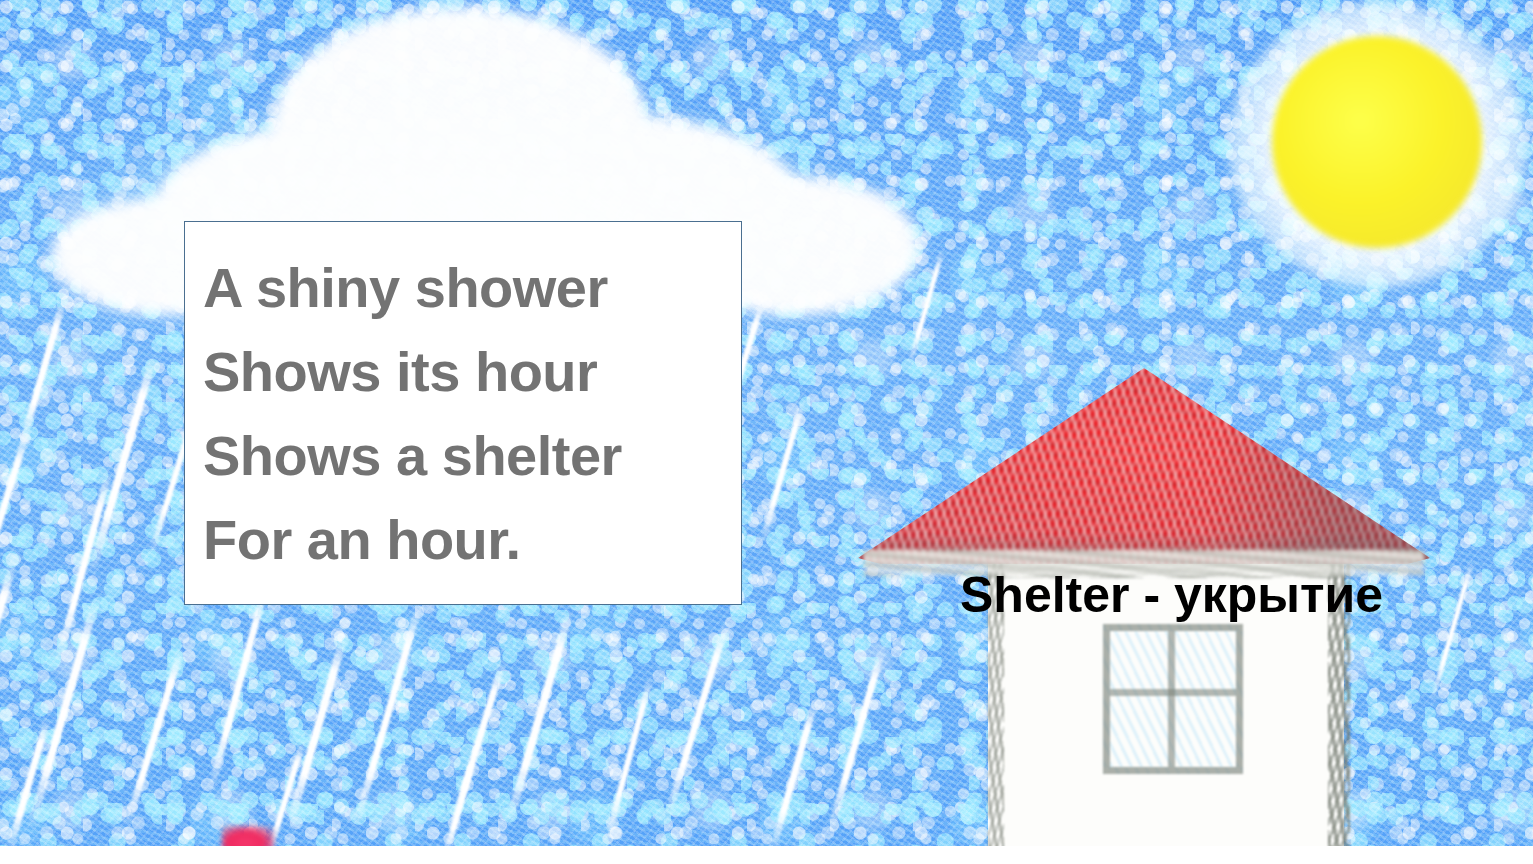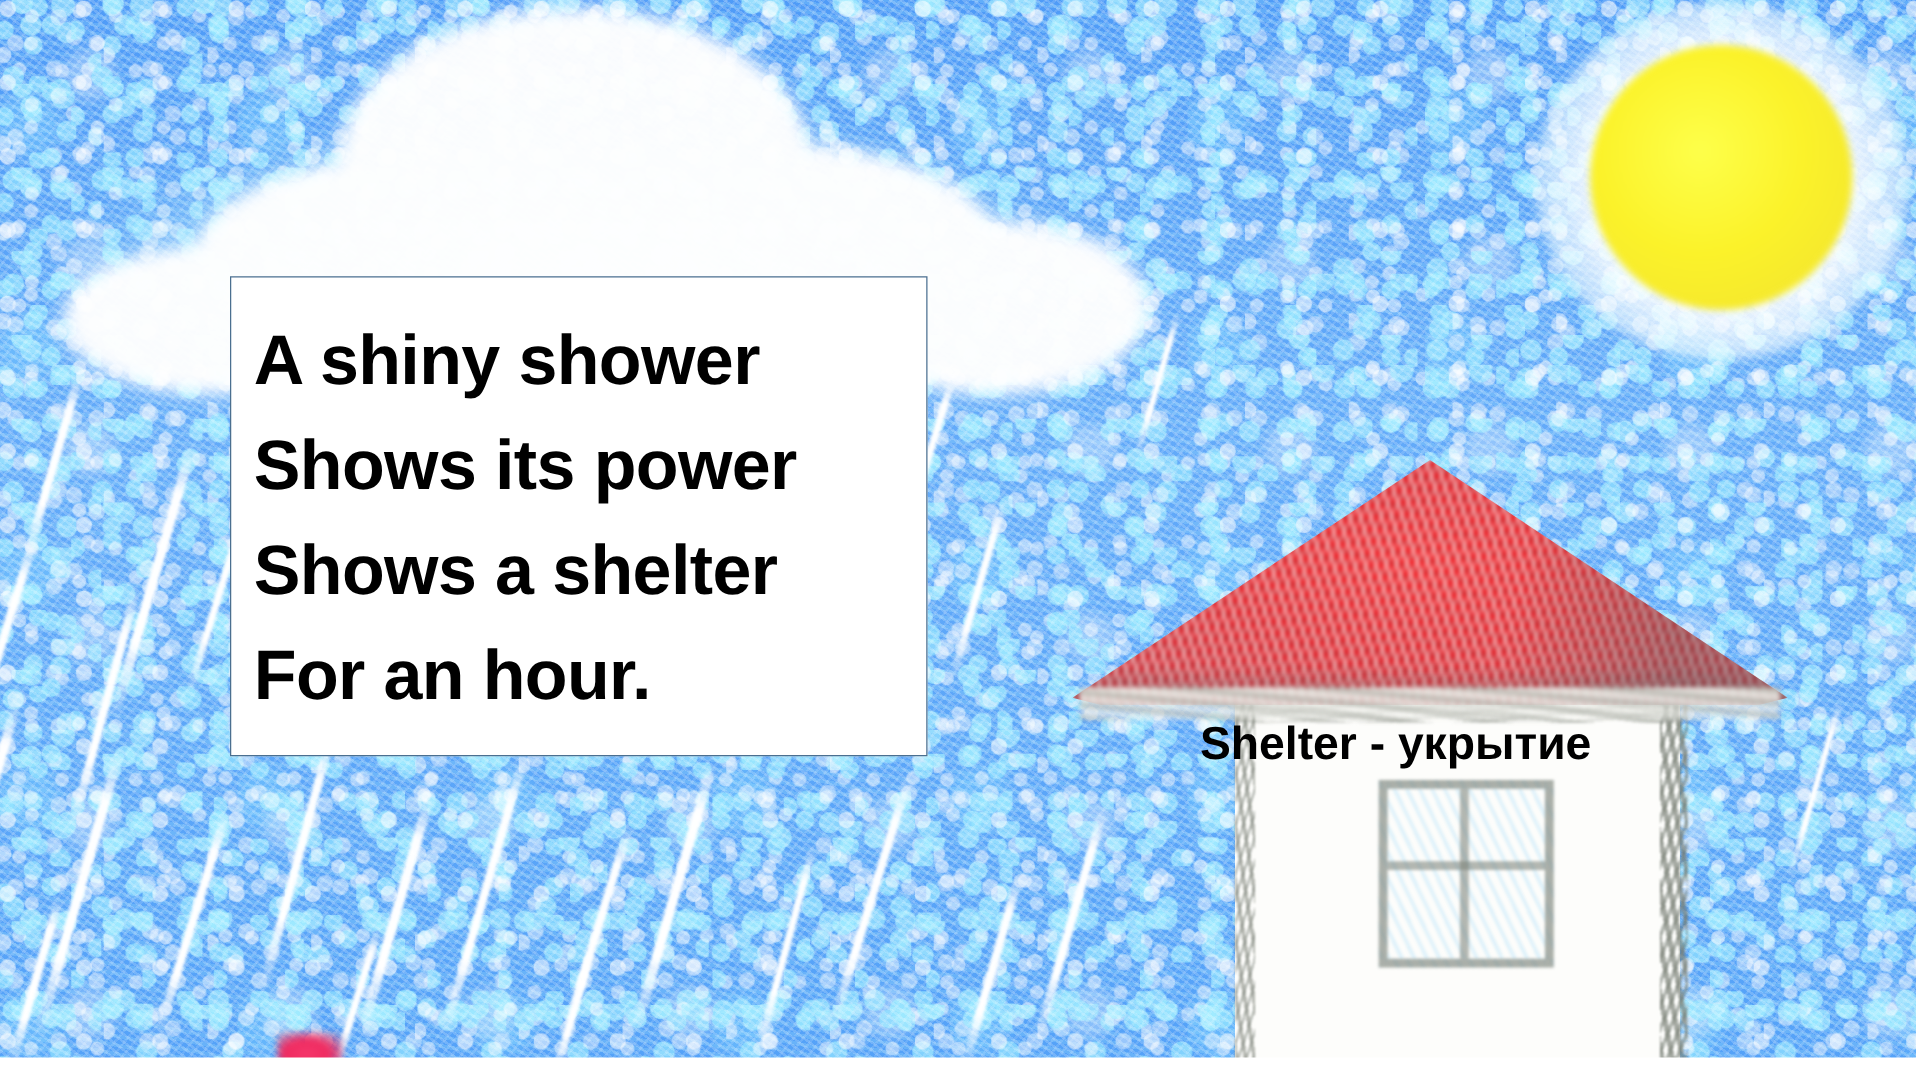--- a/index.html
+++ b/index.html
@@ -232,37 +232,37 @@
     position: absolute;
     left: 184px; top: 221px;
     width: 558px; height: 384px;
     background: #ffffff;
     border: 1.5px solid #4a6f90;
     box-sizing: border-box;
     padding: 24px 0 0 18px;
   }
   .poem-line {
     display: block;
-    color: #000000;
+    color: #737373;
     font-family: "Liberation Sans", sans-serif;
     font-weight: bold;
     font-size: 56px;
     line-height: 84px;
     letter-spacing: -0.5px;
     white-space: nowrap;
   }
 
   
   .shelter-label {
     position: absolute;
     left: 960px; top: 565px;
     color: #000000;
     font-family: "Liberation Sans", sans-serif;
     font-weight: bold;
-    font-size: 37px;
+    font-size: 50px;
     line-height: 60px;
     white-space: nowrap;
   }
 </style>
 </head>
 <body>
 
 <div id="slide">
 
   <div class="sky">
@@ -322,20 +322,20 @@
     <div class="roof-edge"></div>
     <div class="eaves"></div>
   </div>
 
   <div class="flower"></div>
 
   <div class="shelter-label">Shelter - укрытие</div>
 
   <div class="poem-box">
     <span class="poem-line">A shiny shower</span>
-    <span class="poem-line">Shows its power</span>
+    <span class="poem-line">Shows its hour</span>
     <span class="poem-line">Shows a shelter</span>
     <span class="poem-line">For an hour.</span>
   </div>
 
   <div class="bottom-strip"></div>
 
 </div>
 
 </body></html>

